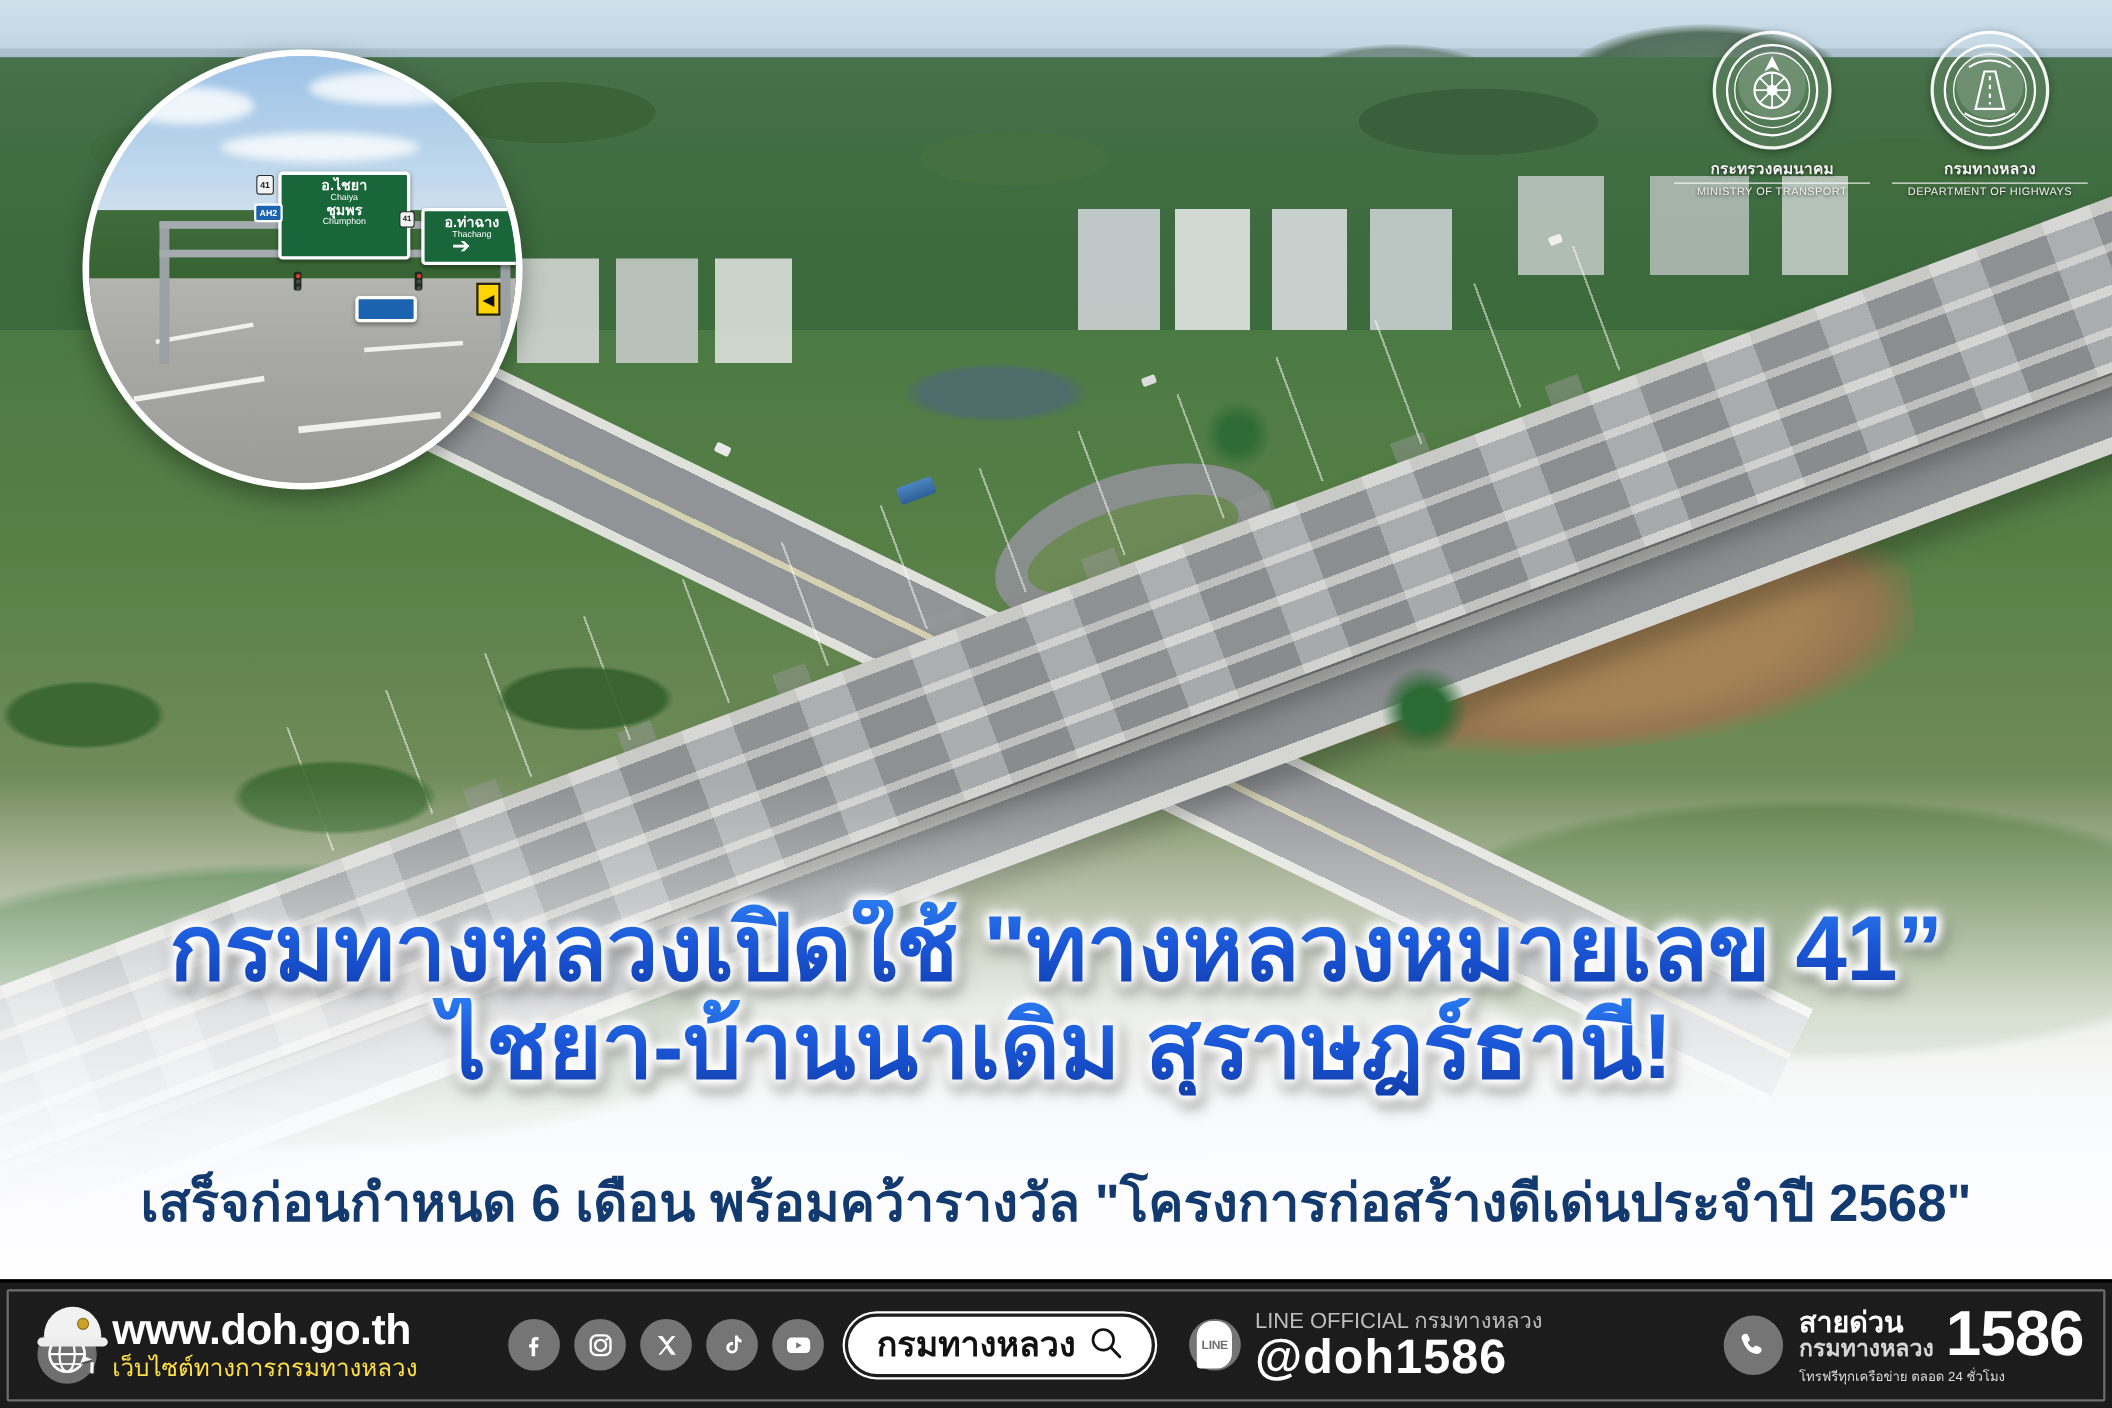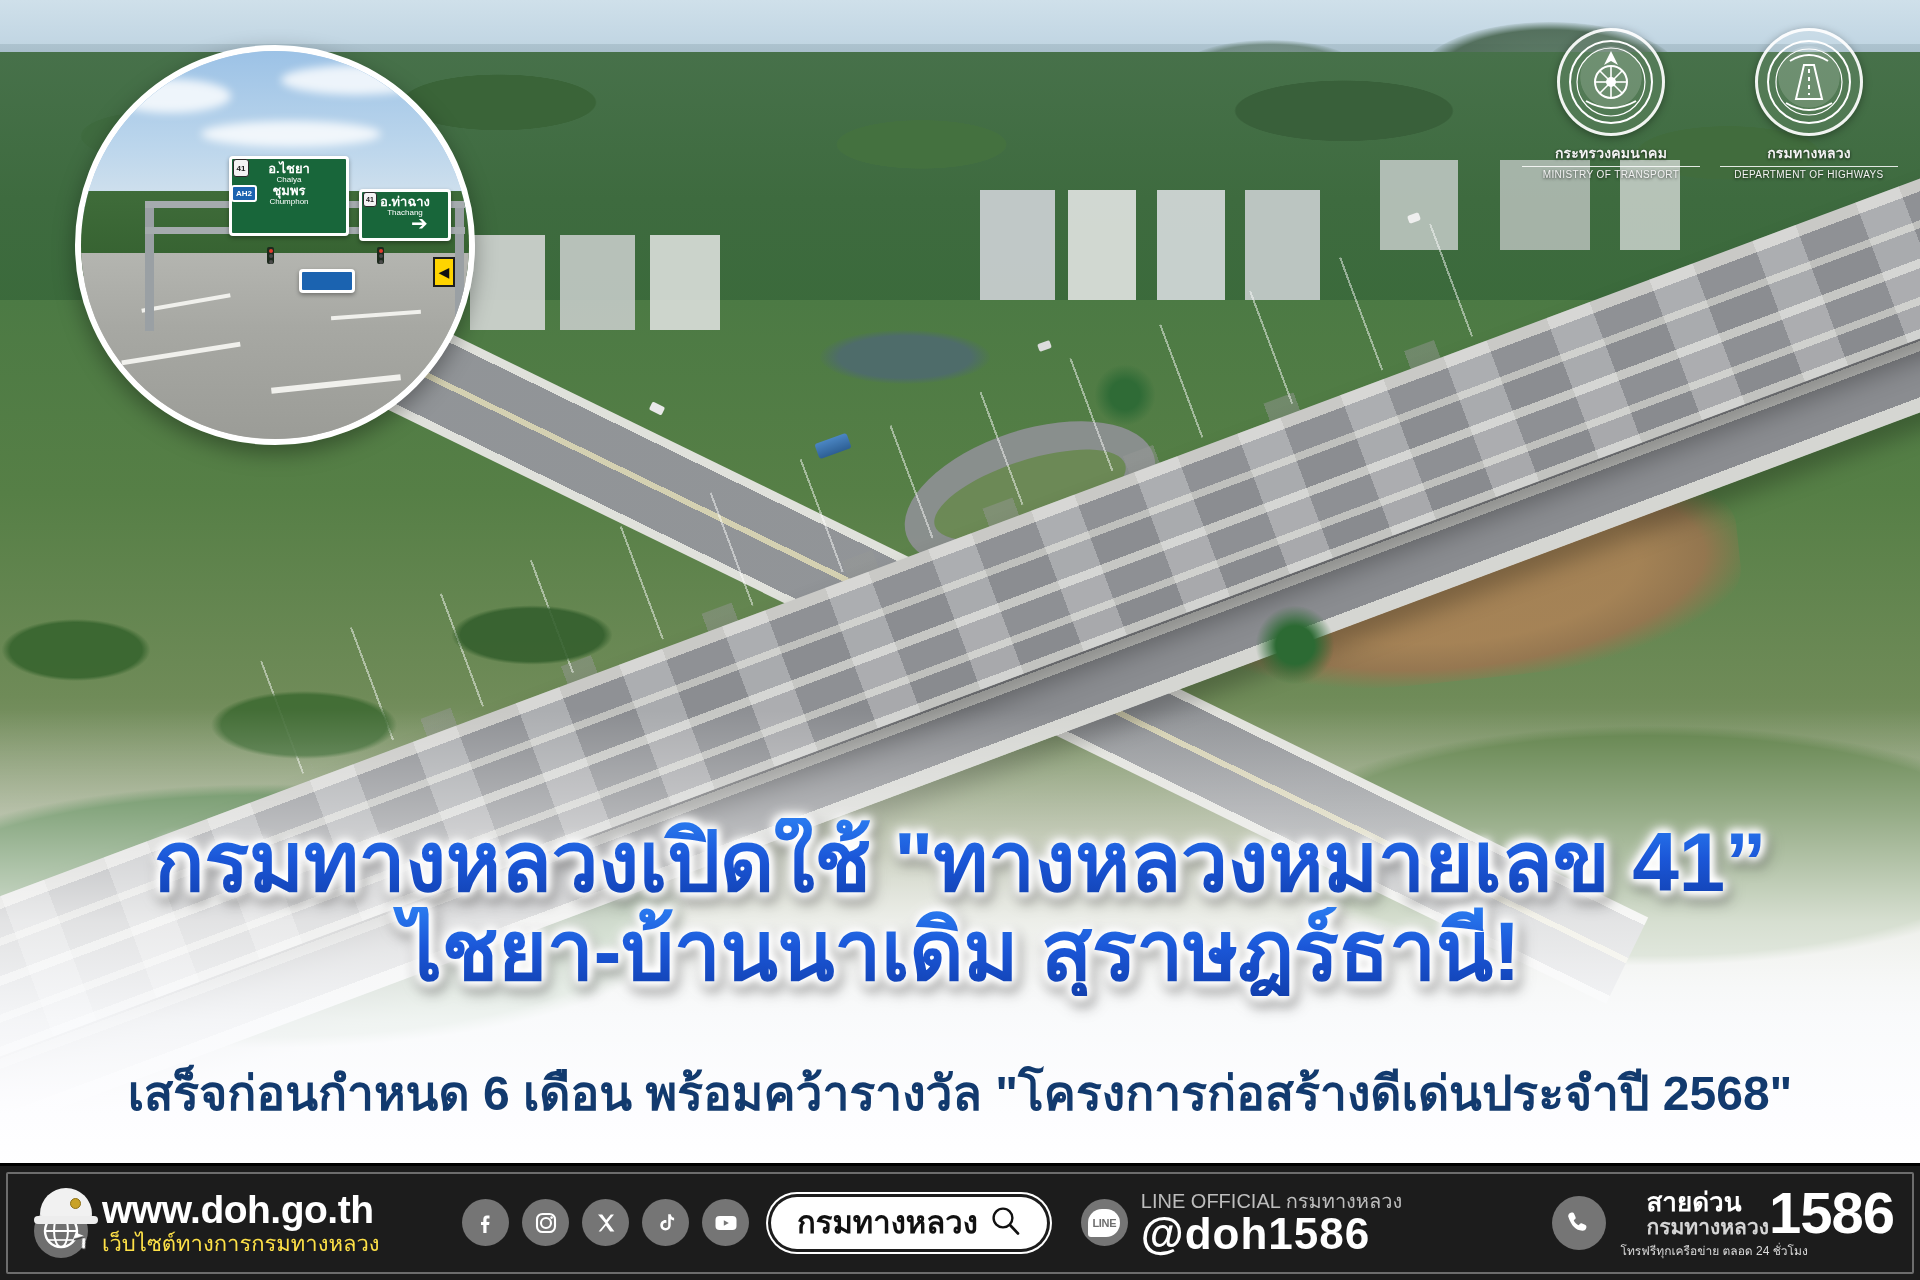--- a/index.html
+++ b/index.html
@@ -157,21 +157,21 @@
   .i-cloud{ position:absolute; background:rgba(255,255,255,.8); border-radius:50%; filter:blur(4px);}
   .i-trees{ position:absolute; left:0; top:36%; width:100%; height:22%;
     background:linear-gradient(#3f6c3a,#34602f); }
   .i-road{ position:absolute; left:0; top:52%; width:100%; height:48%;
     background:linear-gradient(#b4b5b0 0%, #a7a8a3 40%, #9b9c97 100%); }
   .i-lane{ position:absolute; background:#f0f0ec; }
   .i-gantry-post{ position:absolute; background:#9aa0a4; }
   .i-gantry-beam{ position:absolute; background:#a5abae; height:7px;}
   .sign{ position:absolute; background:#18663a; border:3px solid #ffffff; border-radius:4px;
     color:#fff; font-size:9px; line-height:1.05; text-align:center; padding:3px 4px;
-    box-shadow:0 2px 4px rgba(0,0,0,.35); }
+    box-shadow:0 2px 4px rgba(0,0,0,.35);margin-left:24px; }
   .sign .th{ font-size:13px; font-weight:bold; display:block; }
   .sign .en{ font-size:8px; display:block; }
   .ah2{ position:absolute; background:#1b63b0; border:2px solid #fff; color:#fff;
     font-size:8px; font-weight:bold; border-radius:3px; padding:2px 3px; }
   .shield{ position:absolute; width:16px; height:18px; background:#f3f3f3; border-radius:3px;
     border:1px solid #2a2a2a; color:#1a1a1a; font-size:8px; font-weight:bold;
     display:flex; align-items:center; justify-content:center; }
   .arrow-r{ position:absolute; color:#fff; font-size:20px; }
   .chev{ position:absolute; background:#ffd400; border:2px solid #1d1d1d; color:#111;
     font-size:14px; display:flex;align-items:center;justify-content:center; }
@@ -249,31 +249,31 @@
   .search-pill{
     margin-left:22px; height:52px; min-width:268px; background:#fff; border-radius:26px;
     display:flex; align-items:center; justify-content:center; gap:12px; padding:0 26px;
     box-shadow:0 0 0 3px #1c1c1c, 0 0 0 5px #fff;
   }
   .search-text{ color:#111; font-size:31px; font-weight:bold; line-height:1; }
 
   .line-block{ display:flex; align-items:center; gap:13px; margin-left:34px; }
   .line-badge{ width:47px;height:47px;border-radius:50%;background:#757575;
                display:flex;align-items:center;justify-content:center;}
-  .line-bubble{ width:32px;height:28px;background:#fff;border-radius:14px 14px 14px 3px;
+  .line-bubble{ width:32px;height:43px;background:#fff;border-radius:14px 14px 14px 3px;
                display:flex;align-items:center;justify-content:center;}
   .line-bubble span{ font-size:11px; font-weight:bold; color:#6f6f6f; letter-spacing:-.3px;}
   .line-top{ color:#bdbdbd; font-size:20px; line-height:1.1;}
   .line-id{ color:#fff; font-size:44px; font-weight:bold; line-height:1; letter-spacing:1px;}
 
   .hot-block{ display:flex; align-items:center; gap:14px; margin-left:auto; }
   .phone-badge{ width:54px;height:54px;border-radius:50%;background:#757575;
                display:flex;align-items:center;justify-content:center;}
   .hot-rows{ display:flex; flex-direction:column; }
-  .hot-top{ display:flex; align-items:center; gap:0;margin-left:26px; }
+  .hot-top{ display:flex; align-items:center; gap:11px; }
   .hot-labels{ display:flex; flex-direction:column; line-height:1.02; }
   .hot-l1{ color:#fff; font-size:26px; font-weight:bold;}
   .hot-l2{ color:#d4d4d4; font-size:21px; font-weight:bold;}
   .hot-num{ color:#fff; font-size:58px; font-weight:bold; letter-spacing:-1px; line-height:.92;}
   .hot-note{ color:#dcdcdc; font-size:12px; margin-top:1px;}
 </style>
 </head>
 <body>
 
 <div class="poster">

